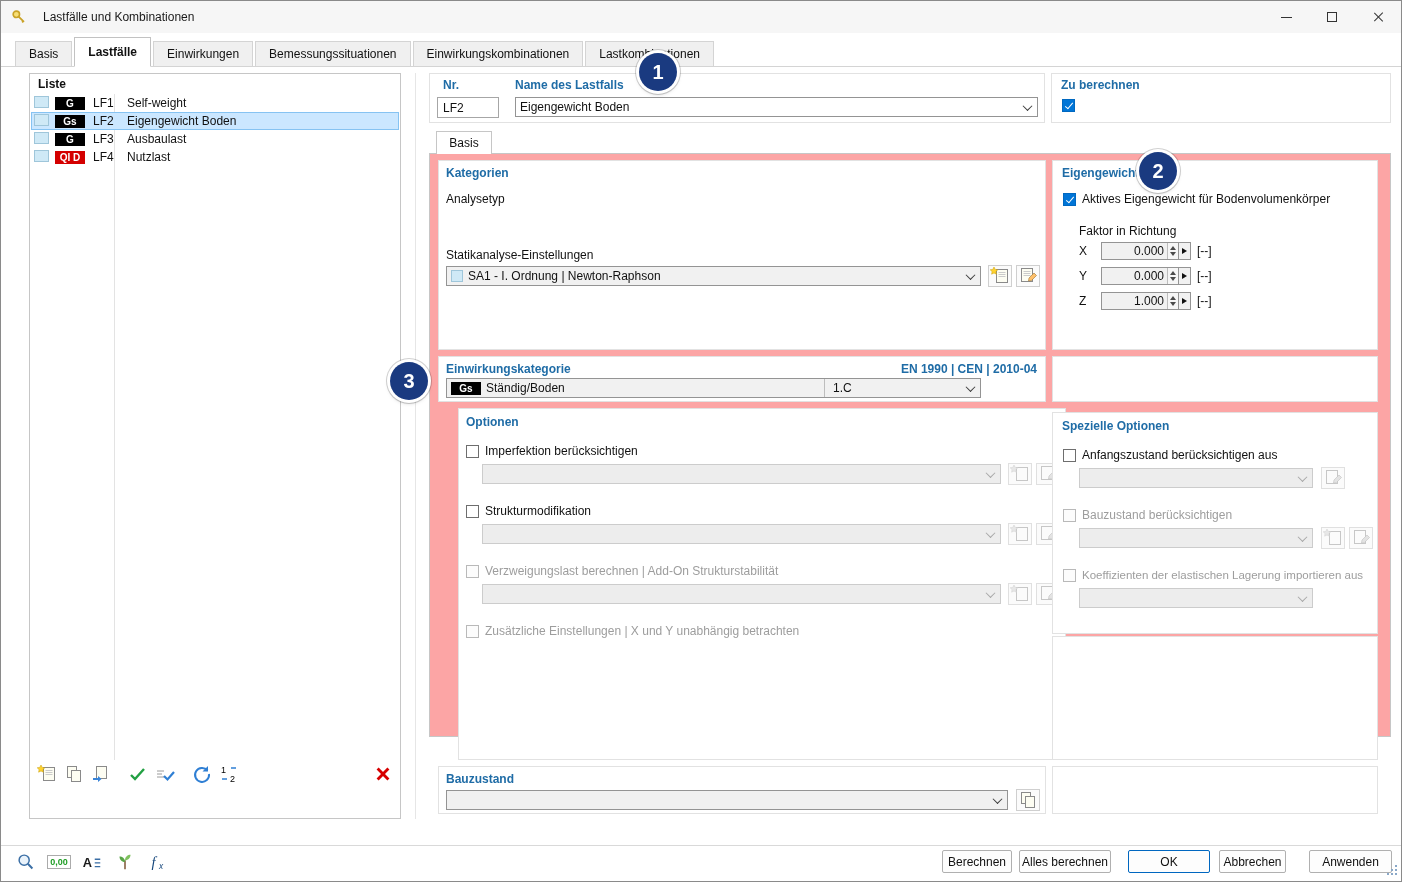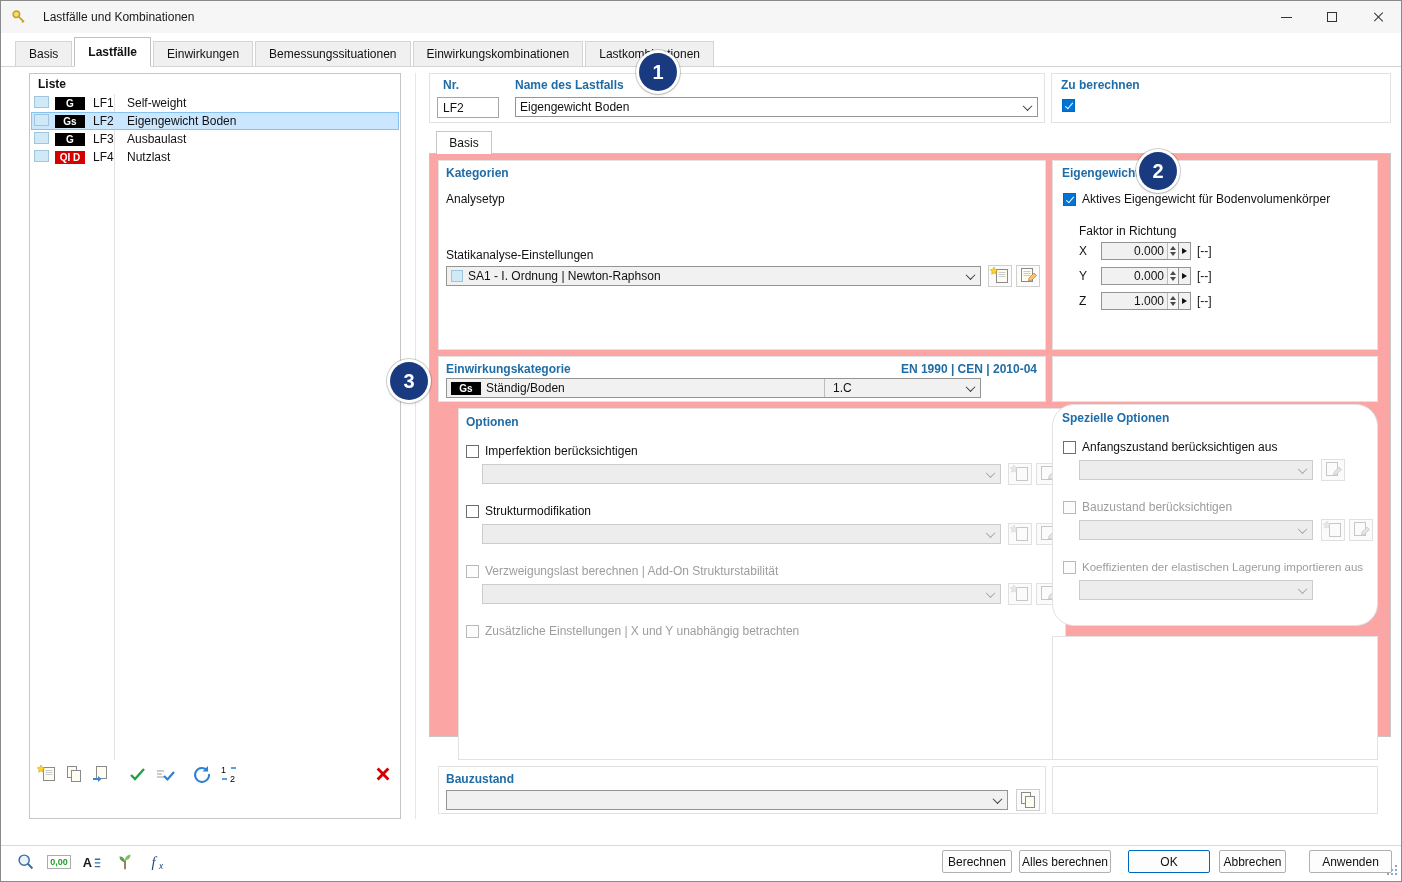--- a/index.html
+++ b/index.html
@@ -405,21 +405,21 @@
             <path d="M12 12l5-5 2.5 2.5-5 5-3 .5z" fill="#ffc069" stroke="#9c7433" stroke-width=".6"></path>
           </svg>
       </div>
 
       <div class="cb-row" style="left:7px;top:215px;">
         <span class="cb disabled"></span>
         <span class="dis-text">Zusätzliche Einstellungen | X und Y unabhängig betrachten</span>
       </div>
     </div>
 
-    <div class="gbox" style="left:622px;top:250px;width:326px;height:222px;border-radius:22px;">
+    <div class="gbox" style="left:622px;top:258px;width:326px;height:222px;">
       <span class="sec-hdr" style="left:9px;top:6px;">Spezielle Optionen</span>
 
       <div class="cb-row" style="left:10px;top:35px;">
         <span class="cb"></span>
         <span>Anfangszustand berücksichtigen aus</span>
       </div>
       <div class="combo disabled" style="left:26px;top:55px;width:234px;">
           <span class="chev"></span>
         </div>
       <div class="icon-btn disabled" style="left:268px;top:54px;">

